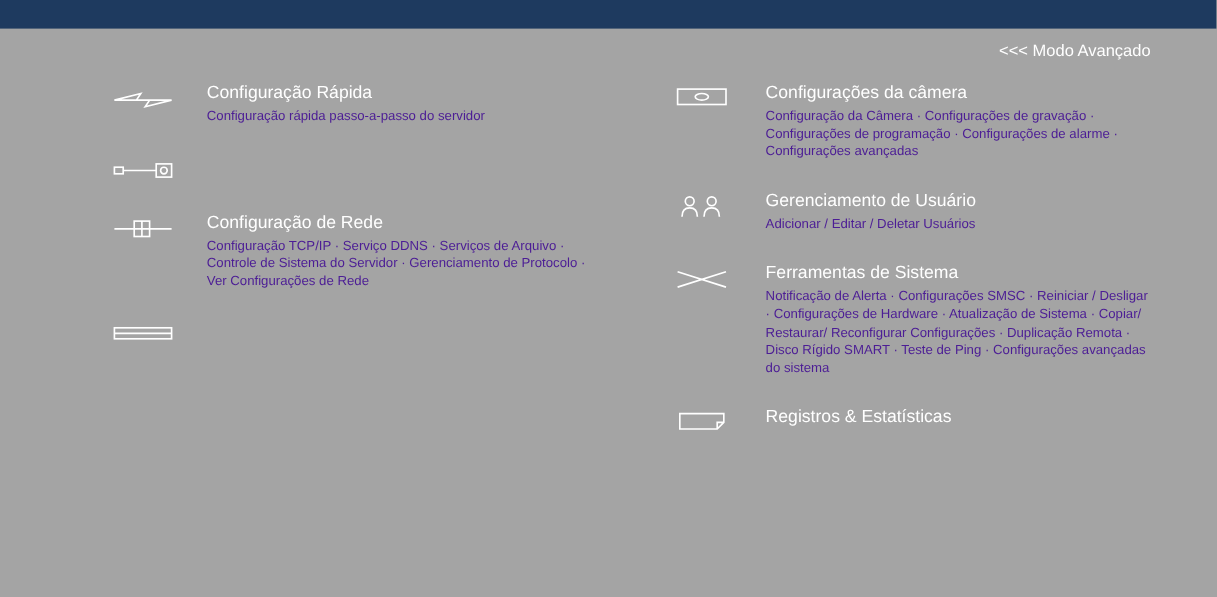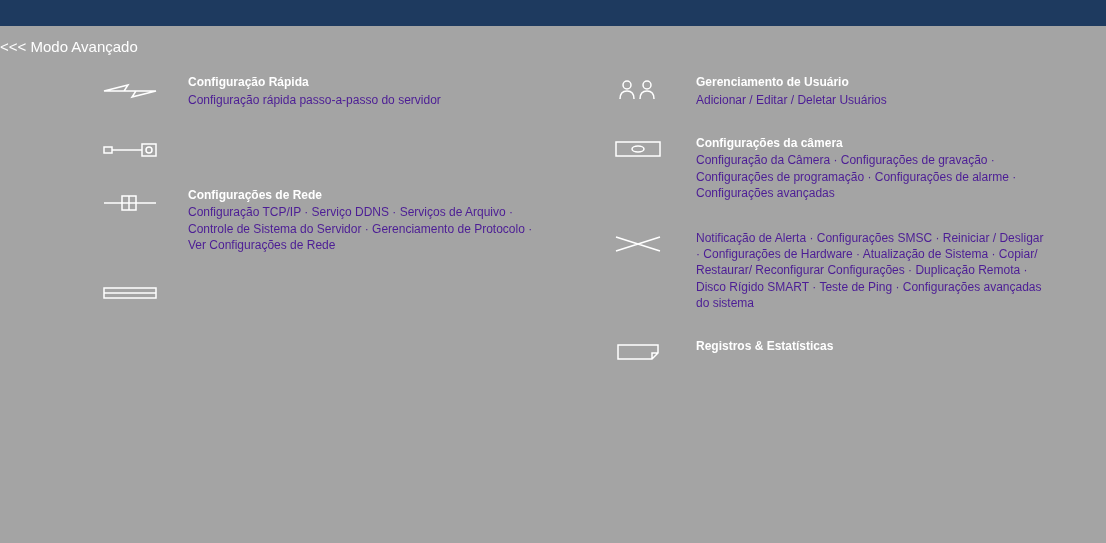--- a/index.html
+++ b/index.html
@@ -9,25 +9,26 @@
       width: 1106px;
       height: 543px;
       overflow: hidden;
     }
     .top-bar {
       background: #1e3a5f;
       height: 26px;
       width: 100%;
     }
     .mode-link {
-      text-align: left;
+      text-align: right;
       padding: 12px 60px 0 0;
       color: #fff;
       font-size: 15px;
       cursor: pointer;
+      margin-left: 16px;
     }
     .content {
       display: flex;
       padding: 20px 60px 0 100px;
       gap: 70px;
     }
     .column {
       flex: 1;
       display: flex;
       flex-direction: column;
@@ -49,22 +50,22 @@
     .icon-box svg {
       stroke: #fff;
       fill: none;
       stroke-width: 1.5;
     }
     .text-box {
       color: #fff;
       flex: 1;
     }
     .title {
-      font-size: 12px;
-      font-weight: 700;
+      font-size: 16px;
+      font-weight: 400;
       line-height: 1.3;
     }
     .desc {
       font-size: 12px;
       font-weight: 400;
       color: #4c1d95;
       line-height: 1.35;
       margin-top: 1px;
     }
   </style>
@@ -106,21 +107,21 @@
       <div class="icon-box">
         <svg width="56" height="22" viewBox="0 0 56 22">
             <line x1="2" y1="11" x2="20" y2="11"></line>
             <rect x="20" y="4" width="14" height="14"></rect>
             <line x1="27" y1="4" x2="27" y2="18"></line>
             <line x1="20" y1="11" x2="34" y2="11"></line>
             <line x1="34" y1="11" x2="54" y2="11"></line>
           </svg>
       </div>
       <div class="text-box">
-        <div class="title">Configurações de Rede</div>
+        <div class="title">Configuração de Rede</div>
         <div class="desc">Configuração TCP/IP · Serviço DDNS · Serviços de Arquivo · Controle de Sistema do Servidor · Gerenciamento de Protocolo · Ver Configurações de Rede</div>
       </div>
     </div>
 
     <div class="item">
       <div class="icon-box">
         <svg width="56" height="16" viewBox="0 0 56 16">
             <rect x="2" y="3" width="52" height="10"></rect>
             <line x1="2" y1="8" x2="54" y2="8"></line>
           </svg>
@@ -128,53 +129,54 @@
       <div class="text-box">
       </div>
     </div>
 
   </div>
 
   <div class="column">
 
     <div class="item">
       <div class="icon-box">
+        <svg width="52" height="18" viewBox="0 0 52 18">
+            <rect x="4" y="2" width="44" height="14"></rect>
+            <ellipse cx="26" cy="9" rx="6" ry="3"></ellipse>
+          </svg>
+      </div>
+      <div class="text-box">
+        <div class="title">Configurações da câmera</div>
+        <div class="desc">Configuração da Câmera · Configurações de gravação · Configurações de programação · Configurações de alarme · Configurações avançadas</div>
+      </div>
+    </div>
+
+    <div class="item">
+      <div class="icon-box">
         <svg width="50" height="22" viewBox="0 0 50 22">
             <circle cx="14" cy="6" r="4"></circle>
             <path d="M7 20 Q7 12 14 12 Q21 12 21 20"></path>
             <circle cx="34" cy="6" r="4"></circle>
             <path d="M27 20 Q27 12 34 12 Q41 12 41 20"></path>
           </svg>
       </div>
       <div class="text-box">
         <div class="title">Gerenciamento de Usuário</div>
         <div class="desc">Adicionar / Editar / Deletar Usuários</div>
       </div>
     </div>
 
     <div class="item">
       <div class="icon-box">
-        <svg width="52" height="18" viewBox="0 0 52 18">
-            <rect x="4" y="2" width="44" height="14"></rect>
-            <ellipse cx="26" cy="9" rx="6" ry="3"></ellipse>
-          </svg>
-      </div>
-      <div class="text-box">
-        <div class="title">Configurações da câmera</div>
-        <div class="desc">Configuração da Câmera · Configurações de gravação · Configurações de programação · Configurações de alarme · Configurações avançadas</div>
-      </div>
-    </div>
-
-    <div class="item">
-      <div class="icon-box">
         <svg width="52" height="22" viewBox="0 0 52 22">
             <path d="M4 4 L48 18 M4 18 L48 4"></path>
           </svg>
       </div>
       <div class="text-box">
+        <div class="title">Ferramentas de Sistema</div>
         <div class="desc">Notificação de Alerta · Configurações SMSC · Reiniciar / Desligar · Configurações de Hardware · Atualização de Sistema · Copiar/ Restaurar/ Reconfigurar Configurações · Duplicação Remota · Disco Rígido SMART · Teste de Ping · Configurações avançadas do sistema</div>
       </div>
     </div>
 
     <div class="item">
       <div class="icon-box">
         <svg width="48" height="18" viewBox="0 0 48 18">
             <path d="M4 2 L44 2 L44 10 L38 16 L4 16 Z M38 16 L38 10 L44 10"></path>
           </svg>
       </div>

